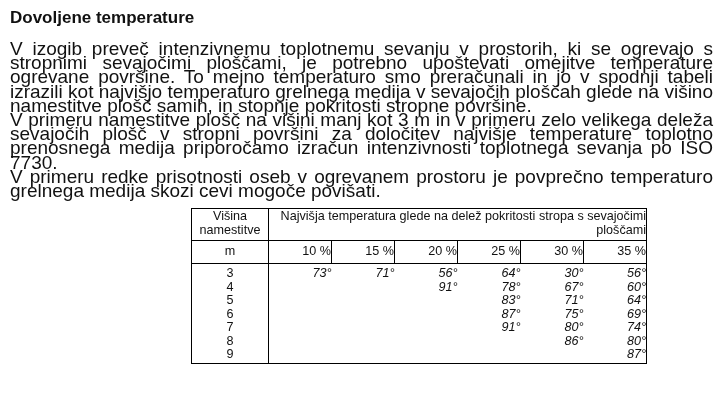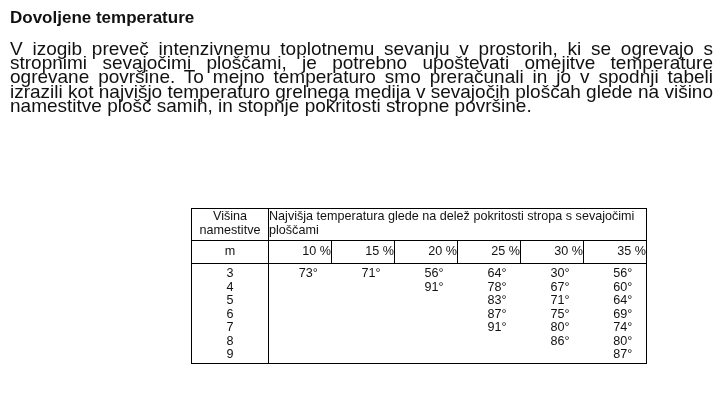--- a/index.html
+++ b/index.html
@@ -55,21 +55,21 @@
     .h-visina {
       width: 76px;
       text-align: center;
       border-right: 1.5px solid #000;
       border-bottom: 1px solid #000;
       height: 30px;
       vertical-align: top;
       padding-top: 1px !important;
     }
     .h-main {
-      text-align: left;
+      text-align: right;
       border-bottom: 1px solid #000;
       vertical-align: top;
       padding-top: 1px !important;
     }
     .h-unit {
       text-align: center;
       border-right: 1.5px solid #000;
       border-bottom: 1.5px solid #000;
       height: 22px;
     }
@@ -81,34 +81,37 @@
       border-bottom: 1.5px solid #000;
       height: 22px;
     }
     .h-pct.last { border-right: none; }
     .c-height {
       text-align: center;
       border-right: 1.5px solid #000;
       height: 13px;
     }
     .c-val {
-      text-align: center;
+      text-align: right;
       padding-left: 16px !important;
       height: 13px;
+      font-style: italic;
     }
     tr.first-data td { padding-top: 3px !important; }
     tr.last-data td { padding-bottom: 1px !important; }
   </style>
 </head>
 <body>
 
 <h1 class="title">Dovoljene temperature</h1>
 
 <div class="body-text">
   <p>V izogib preveč intenzivnemu toplotnemu sevanju v prostorih, ki se ogrevajo s stropnimi sevajočimi ploščami, je potrebno upoštevati omejitve temperature ogrevane površine. To mejno temperaturo smo preračunali in jo v spodnji tabeli izrazili kot najvišjo temperaturo grelnega medija v sevajočih ploščah glede na višino namestitve plošč samih, in stopnje pokritosti stropne površine.</p>
+  <p>V primeru namestitve plošč na višini manj kot 3 m in v primeru zelo velikega deleža sevajočih plošč v stropni površini za določitev najvišje temperature toplotno prenosnega medija priporočamo izračun intenzivnosti toplotnega sevanja po ISO 7730.</p>
+  <p>V primeru redke prisotnosti oseb v ogrevanem prostoru je povprečno temperaturo grelnega medija skozi cevi mogoče povišati.</p>
 </div>
 
 <div class="table-wrap">
   <table class="temps">
     <thead>
       <tr>
         <th class="h-visina">Višina namestitve</th>
         <th class="h-main" colspan="6">Najvišja temperatura glede na delež pokritosti stropa s sevajočimi ploščami</th>
       </tr>
       <tr>

